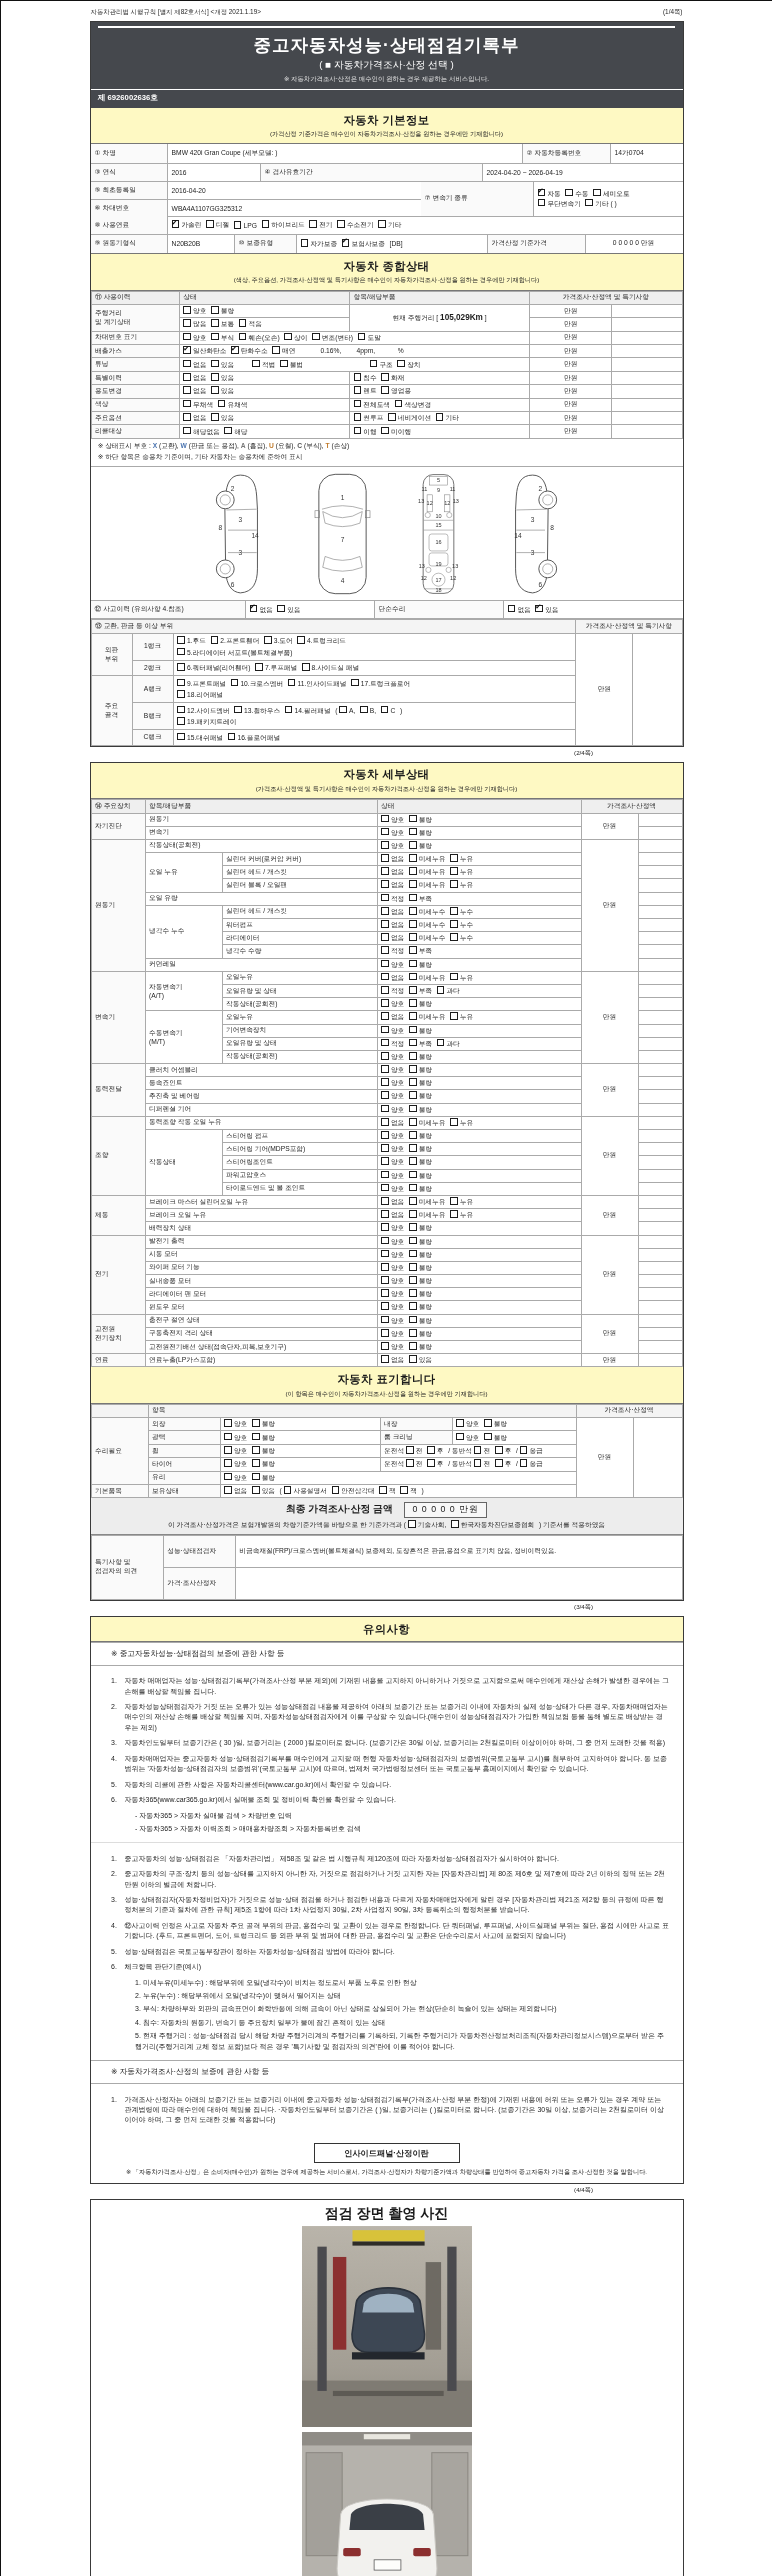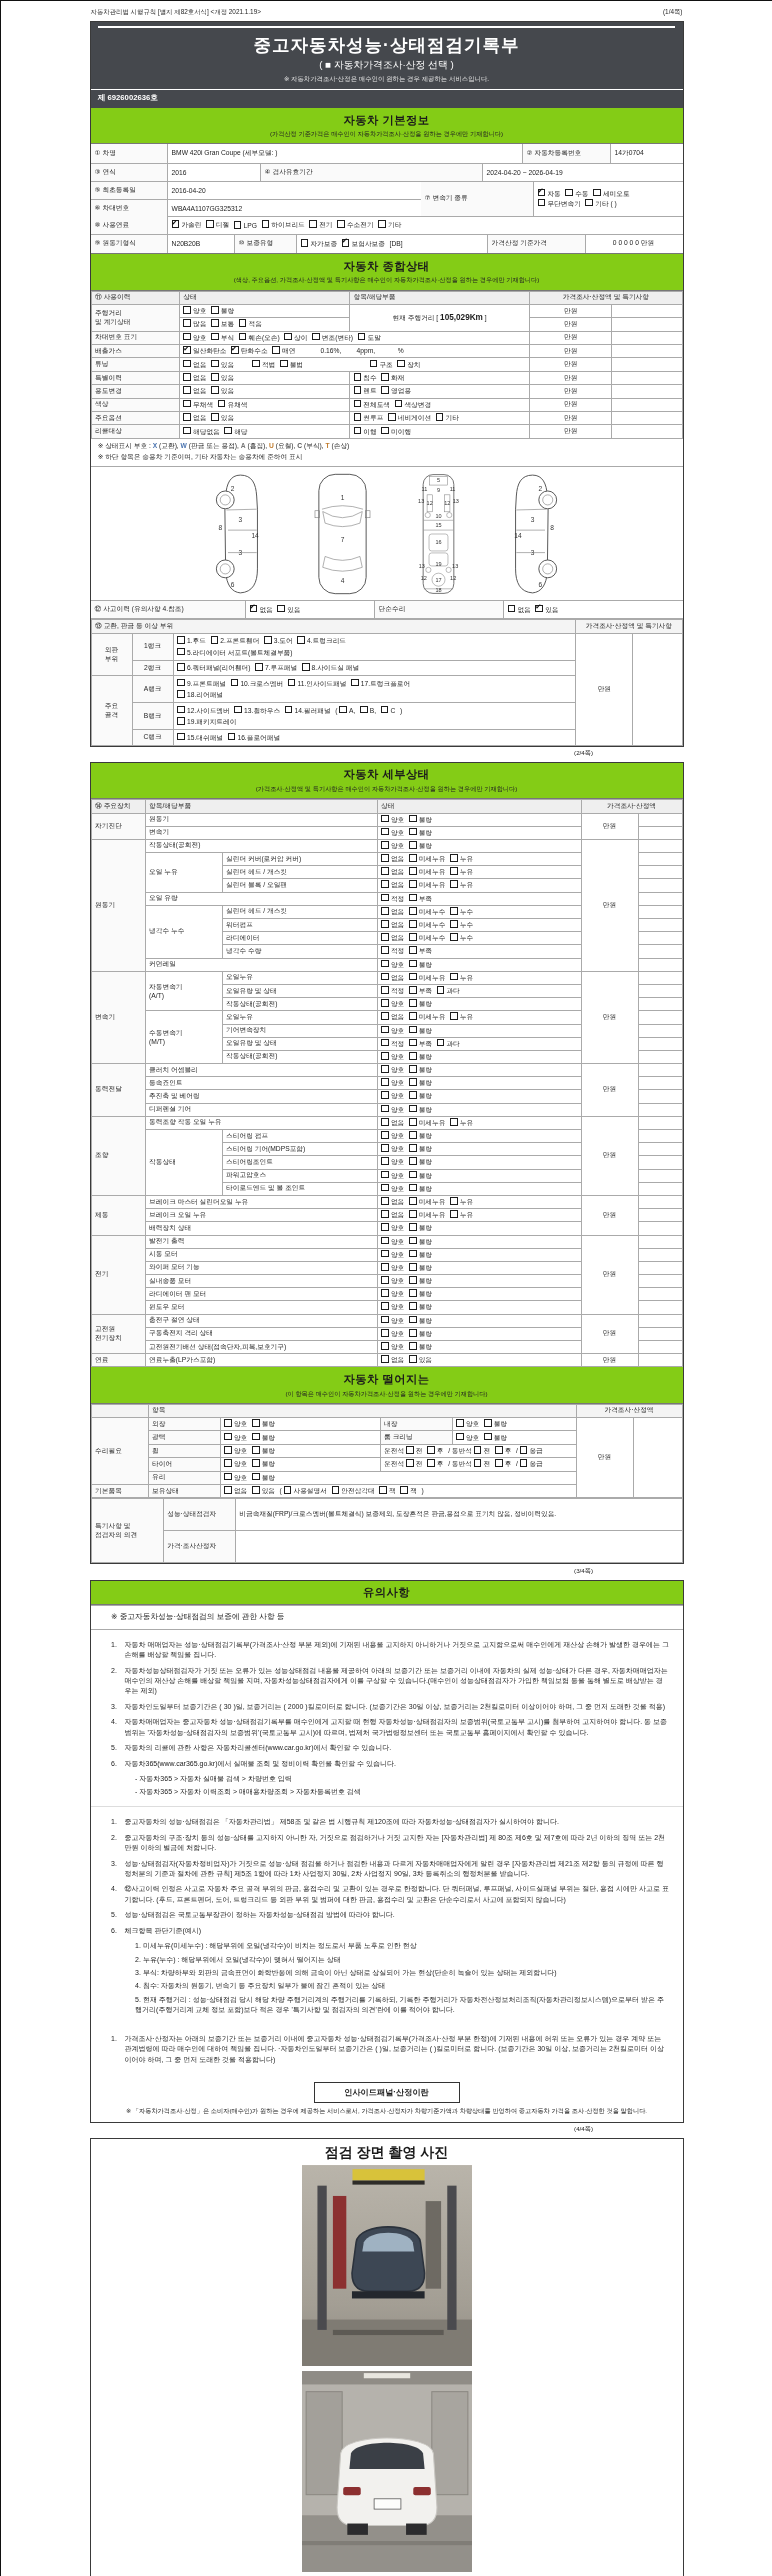--- a/index.html
+++ b/index.html
@@ -9,21 +9,21 @@
   .topline{display:flex;justify-content:space-between;font-size:6.4px;color:#222;margin-bottom:2.1px;}
   .marker{font-size:6.2px;text-align:right;color:#222;margin:1px 0 3.1px 0;}
   .secbox{border:1px solid #3a3a3a;background:#fff;margin-bottom:2.1px;}
   
   .dark{background:#45484d;color:#fff;padding:3.1px 0 4.1px 0;position:relative;}
   .dark .innerline{height:1.5px;background:#fff;margin:1px 7.2px 5.2px 7.2px;}
   .dark h1{margin:2.1px 0 1px 0;text-align:center;font-size:17.5px;letter-spacing:1px;font-weight:bold;}
   .dark .tsub{text-align:center;font-size:9.8px;margin-top:2.1px;}
   .dark .tnote{text-align:center;font-size:6.4px;margin-top:2.6px;color:#e8e8e8;}
   .dark .docno{border-top:1px solid #fff;margin-top:5.2px;padding:3.1px 7.2px 1px 7.2px;font-size:7.7px;font-weight:bold;}
-  .band{background:#84cc16;border-bottom:0.5px solid #777;text-align:center;padding:4.6px 0 4.1px 0;}
+  .band{background:#fef9c3;border-bottom:0.5px solid #777;text-align:center;padding:4.6px 0 4.1px 0;}
   .band h2{margin:0;font-size:11.3px;font-weight:bold;letter-spacing:0.5px;}
   .band .sub{font-size:6.2px;margin-top:2.6px;color:#222;}
   
   .frow{display:flex;border-bottom:0.5px solid #aaa;align-items:stretch;}
   .fcell{border-right:0.5px solid #aaa;padding:2.6px 4.1px;font-size:6.7px;display:flex;align-items:center;box-sizing:border-box;}
   .fcell:last-child{border-right:none;}
   .lblc{background:#fafafa;}
   
   .opt{margin-right:4.6px;white-space:nowrap;font-size:6.7px;display:inline-block;}
   .cb{display:inline-block;width:5.7px;height:5.7px;border:1px solid #1d1d1d;vertical-align:-0.5px;margin-right:2.1px;position:relative;background:#fff;}
@@ -636,21 +636,21 @@
             <td class="lbl" rowspan="1" style="white-space: pre-line;">연료</td>
             <td colspan="2">연료누출(LP가스포함)</td>
             <td><span class="opt"><span class="cb"></span><span>없음</span></span><span class="opt"><span class="cb"></span><span>있음</span></span></td>
             <td class="price" rowspan="1">만원</td>
             <td></td>
           </tr>
         </tbody>
     </table>
 
     <div class="band">
-      <h2>자동차 떨어지는</h2>
+      <h2>자동차 표기합니다</h2>
       <div class="sub">(이 항목은 매수인이 자동차가격조사·산정을 원하는 경우에만 기재합니다)</div>
     </div>
     <table class="other">
       <colgroup>
           <col style="width:57px">
           <col style="width:72px">
           <col style="width:160px">
           <col style="width:72px">
           <col style="width:124px">
           <col style="width:57px">
@@ -694,20 +694,25 @@
             <td colspan="3"><span class="opt"><span class="cb"></span><span>양호</span></span><span class="opt"><span class="cb"></span><span>불량</span></span></td>
           </tr>
           <tr>
             <td class="lbl">기본품목</td>
             <td class="lbl">보유상태</td>
             <td colspan="3"><span class="opt"><span class="cb"></span><span>없음</span></span><span class="opt"><span class="cb"></span><span>있음</span></span><span class="tx">( </span><span class="opt"><span class="cb"></span><span>사용설명서</span></span><span class="opt"><span class="cb"></span><span>안전삼각대</span></span><span class="opt"><span class="cb"></span><span>잭</span></span><span class="opt"><span class="cb"></span><span>잭</span></span><span class="tx">) </span></td>
           </tr>
         </tbody>
     </table>
 
+    <div class="finalband">
+      <span class="amtlbl">최종 가격조사·산정 금액</span>
+      <span class="amt">0  0  0  0  0 만원</span>
+      <div class="fnote" id="final-note"><span class="tx">이 가격조사·산정가격은 보험개발원의 차량기준가액을 바탕으로 한 기준가격과 ( </span><span class="opt"><span class="cb"></span><span>기술사회,</span></span><span class="opt"><span class="cb"></span><span>한국자동차진단보증협회</span></span><span class="tx">) 기준서를 적용하였음 </span></div>
+    </div>
 
     <table>
       <colgroup>
           <col style="width:72px">
           <col style="width:72px">
           <col style="width:446px">
         </colgroup>
       <tbody id="opinion-body">
           <tr style="height: 32px;">
             <td class="lbl" rowspan="2" style="white-space: pre-line;">특기사항 및
@@ -781,20 +786,21 @@
         <div class="nitem">
           <span class="num">6.</span>
           <span>체크항목 판단기준(예시)</span>
         </div>
         <div class="nsub">1.  미세누유(미세누수) : 해당부위에 오일(냉각수)이 비치는 정도로서 부품 노후로 인한 현상</div>
         <div class="nsub">2.  누유(누수) : 해당부위에서 오일(냉각수)이 맺혀서 떨어지는 상태</div>
         <div class="nsub">3.  부식: 차량하부와 외판의 금속표면이 화학반응에 의해 금속이 아닌 상태로 상실되어 가는 현상(단순히 녹슬어 있는 상태는 제외합니다)</div>
         <div class="nsub">4.  침수: 자동차의 원동기, 변속기 등 주요장치 일부가 물에 잠긴 흔적이 있는 상태</div>
         <div class="nsub">5.  현재 주행거리 : 성능·상태점검 당시 해당 차량 주행거리계의 주행거리를 기록하되, 기록한 주행거리가 자동차전산정보처리조직(자동차관리정보시스템)으로부터 받은 주행거리(주행거리계 교체 정보 포함)보다 적은 경우 '특기사항 및 점검자의 의견'란에 이를 적어야 합니다.</div>
       </div>
+    <div class="nsubhead">※ 자동차가격조사·산정의 보증에 관한 사항 등</div>
     <div class="nbody" id="listC">
         <div class="nitem">
           <span class="num">1.</span>
           <span>가격조사·산정자는 아래의 보증기간 또는 보증거리 이내에 중고자동차 성능·상태점검기록부(가격조사·산정 부분 한정)에 기재된 내용에 허위 또는 오류가 있는 경우 계약 또는 관계법령에 따라 매수인에 대하여 책임을 집니다.  ·자동차인도일부터 보증기간은 (      )일, 보증거리는 (      )킬로미터로 합니다. (보증기간은 30일 이상, 보증거리는 2천킬로미터 이상이어야 하며, 그 중 먼저 도래한 것을 적용합니다)</span>
         </div>
       </div>
     <div class="minibox">인사이드패널·산정이란</div>
     <div class="boxnote">※ 「자동차가격조사·산정」은 소비자(매수인)가 원하는 경우에 제공하는 서비스로서, 가격조사·산정자가 차량기준가액과 차량상태를 반영하여 중고자동차 가격을 조사·산정한 것을 말합니다.</div>
   </div>
   <div class="col marker">(4/4쪽)</div>

